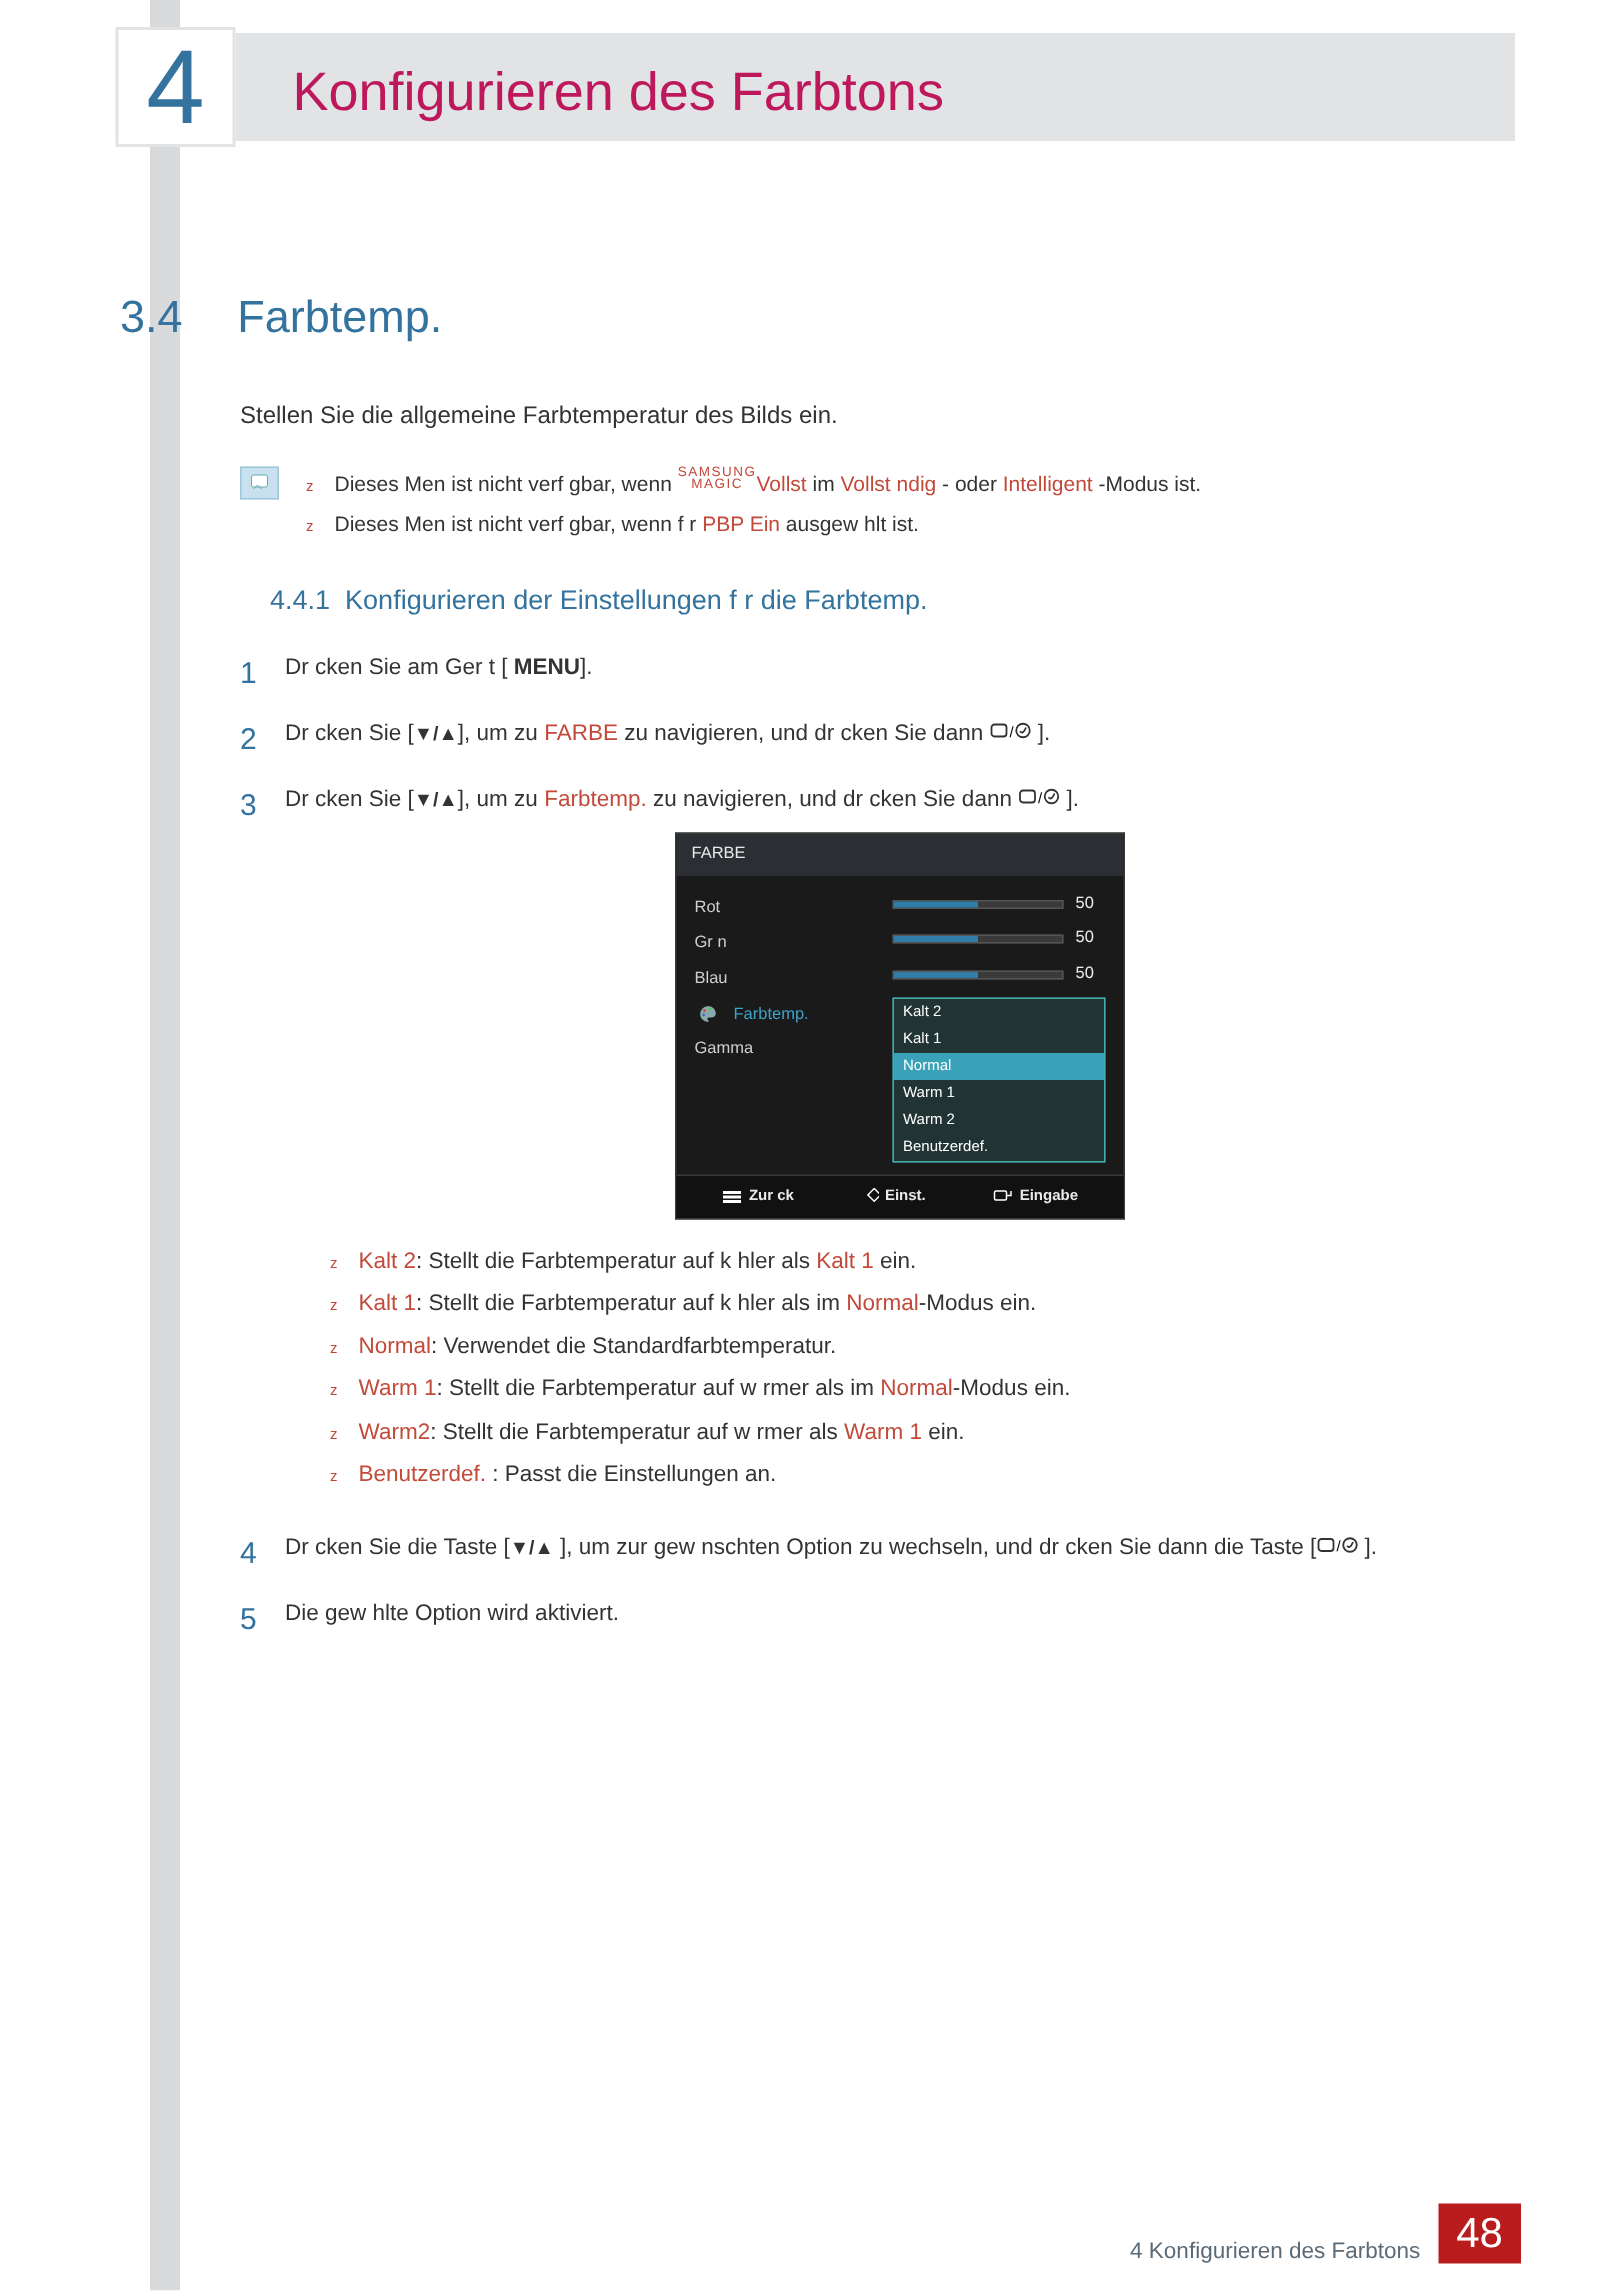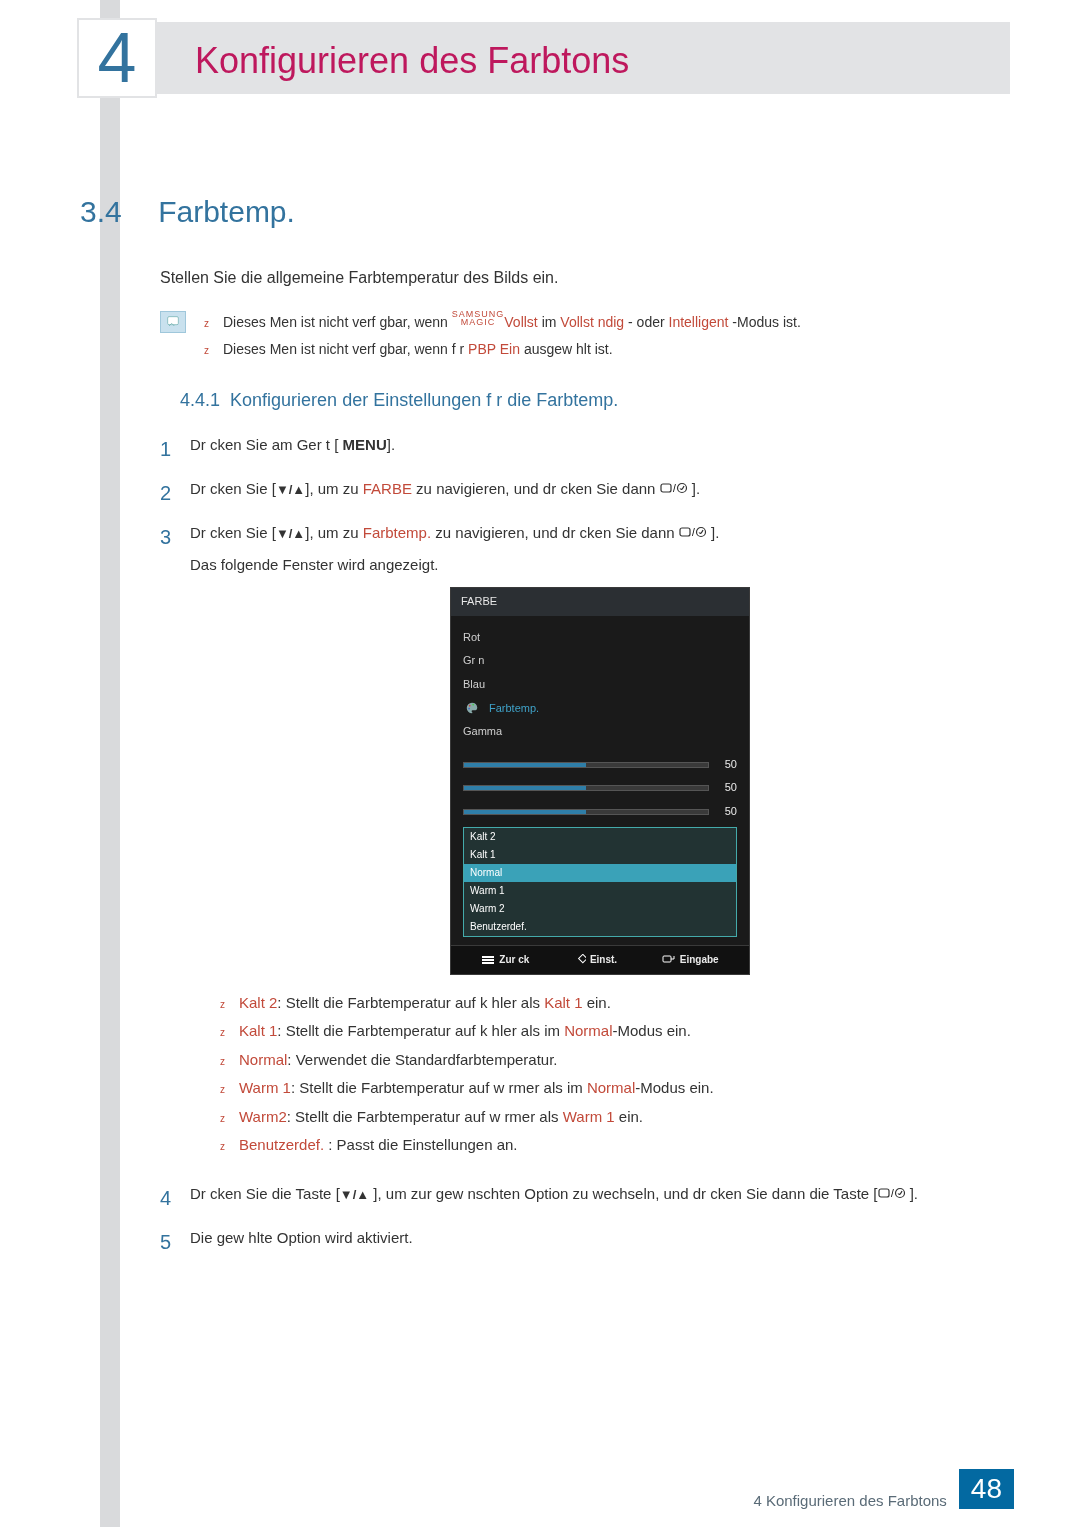--- a/index.html
+++ b/index.html
@@ -31,41 +31,41 @@
   .steps { margin-left: 80px; }
   .step { display: flex; margin-bottom: 12px; font-size: 15px; line-height: 1.6; }
   .step-num { color: #33739e; font-size: 20px; width: 30px; flex-shrink: 0; }
   .step-body { flex: 1; }
   .arrows { font-family: Arial; font-size: 13px; font-weight: bold; }
   .enter-icon svg { vertical-align: -2px; }
   
   .osd-wrap { display:flex; justify-content:center; margin: 10px 0 14px 0; }
   .osd { width: 300px; background: #1a1a1a; color: #cfcfcf; font-size: 11px; border: 1px solid #3a3a3a; }
   .osd-title { background:#2b2f33; padding:5px 10px; font-size:11px; color:#e7e7e7;}
-  .osd-body { display:flex; padding:10px 12px 8px 12px; gap:12px;flex-direction:column; }
+  .osd-body { display:flex; padding:10px 12px 8px 12px; gap:12px; }
   .osd-left { width: 120px; }
   .osd-left .item { padding: 3px 0; display:flex; align-items:center; gap:8px;}
   .osd-left .pal-icon { width:18px; height:14px; }
   .osd-right { flex:1; }
   .slider-row { display:flex; align-items:center; gap:8px; margin-bottom:6px;}
   .slider-track { flex:1; height:6px; background:#3a3a3a; position:relative; border:1px solid #555;}
   .slider-fill { position:absolute; left:0; top:0; bottom:0; width:50%; background:#2f7ea8;}
-  .slider-val { width:20px; text-align:right; color:#eaeaea;}
+  .slider-val { width:20px; text-align:left; color:#eaeaea;}
   .dropdown { border:1px solid #4aa; background:#2b7a90; color:#fff; margin-top:0px;}
   .dropdown .opt{ padding:1px 6px; font-size:10px; background:#233; }
   .dropdown .opt.sel{ background:#3aa2b8; color:#fff; }
   .osd-foot { display:flex; justify-content:space-around; padding:6px 8px; border-top:1px solid #3a3a3a; font-size:10px; background:#111; color:#eaeaea;}
   .osd-foot span { display:flex; align-items:center; gap:4px;font-weight:bold;}
   .hl { color: #3fa2c8; }
   .bullets { margin-left: 30px; margin-top: 6px; margin-bottom: 10px; }
   .bullets .row { display:flex; font-size:15px; line-height:1.9; align-items: baseline;}
   
   .footer { position:absolute; bottom:18px; right:66px; display:flex; align-items:flex-end; gap:12px;}
   .footer-text { color:#5a6b77; font-size:15px;}
-  .footer-page { background:#0369a1; color:#fff; font-size:28px; padding:4px 12px;}
+  .footer-page { background:#b91c1c; color:#fff; font-size:28px; padding:4px 12px;}
 </style>
 </head>
 <body>
 
 <div class="page">
   <div class="left-stripe"></div>
   <div class="header-bar"></div>
   <div class="chapter-box">
     <div class="chapter-num">4</div>
   </div>
@@ -136,21 +136,20 @@
 
       <div class="step">
         <div class="step-num">3</div>
         <div class="step-body">
           <span>Dr cken Sie [</span><span class="arrows">▼/▲</span><span>], um zu </span><span class="red">Farbtemp.</span><span>  zu navigieren, und dr cken Sie dann </span><span class="enter-icon"><svg width="28" height="14">
                 <rect x="1" y="2" width="10" height="8" rx="2" fill="none" stroke="#333" stroke-width="1.2"></rect>
                 <text x="13" y="10" font-size="10">/</text>
                 <circle cx="22" cy="6" r="4.5" fill="none" stroke="#333" stroke-width="1.2"></circle>
                 <path d="M20 6.5 Q22 9 24 4" fill="none" stroke="#333" stroke-width="1.2"></path>
               </svg></span><span> ].</span>
-          <div style="margin-top:8px;">Das folgende Fenster wird angezeigt.</div>
 
           <div class="osd-wrap">
             <div class="osd">
               <div class="osd-title">FARBE</div>
               <div class="osd-body">
                 <div class="osd-left">
                   <div class="item">
                       <span>Rot</span>
                     </div>
                   <div class="item">

